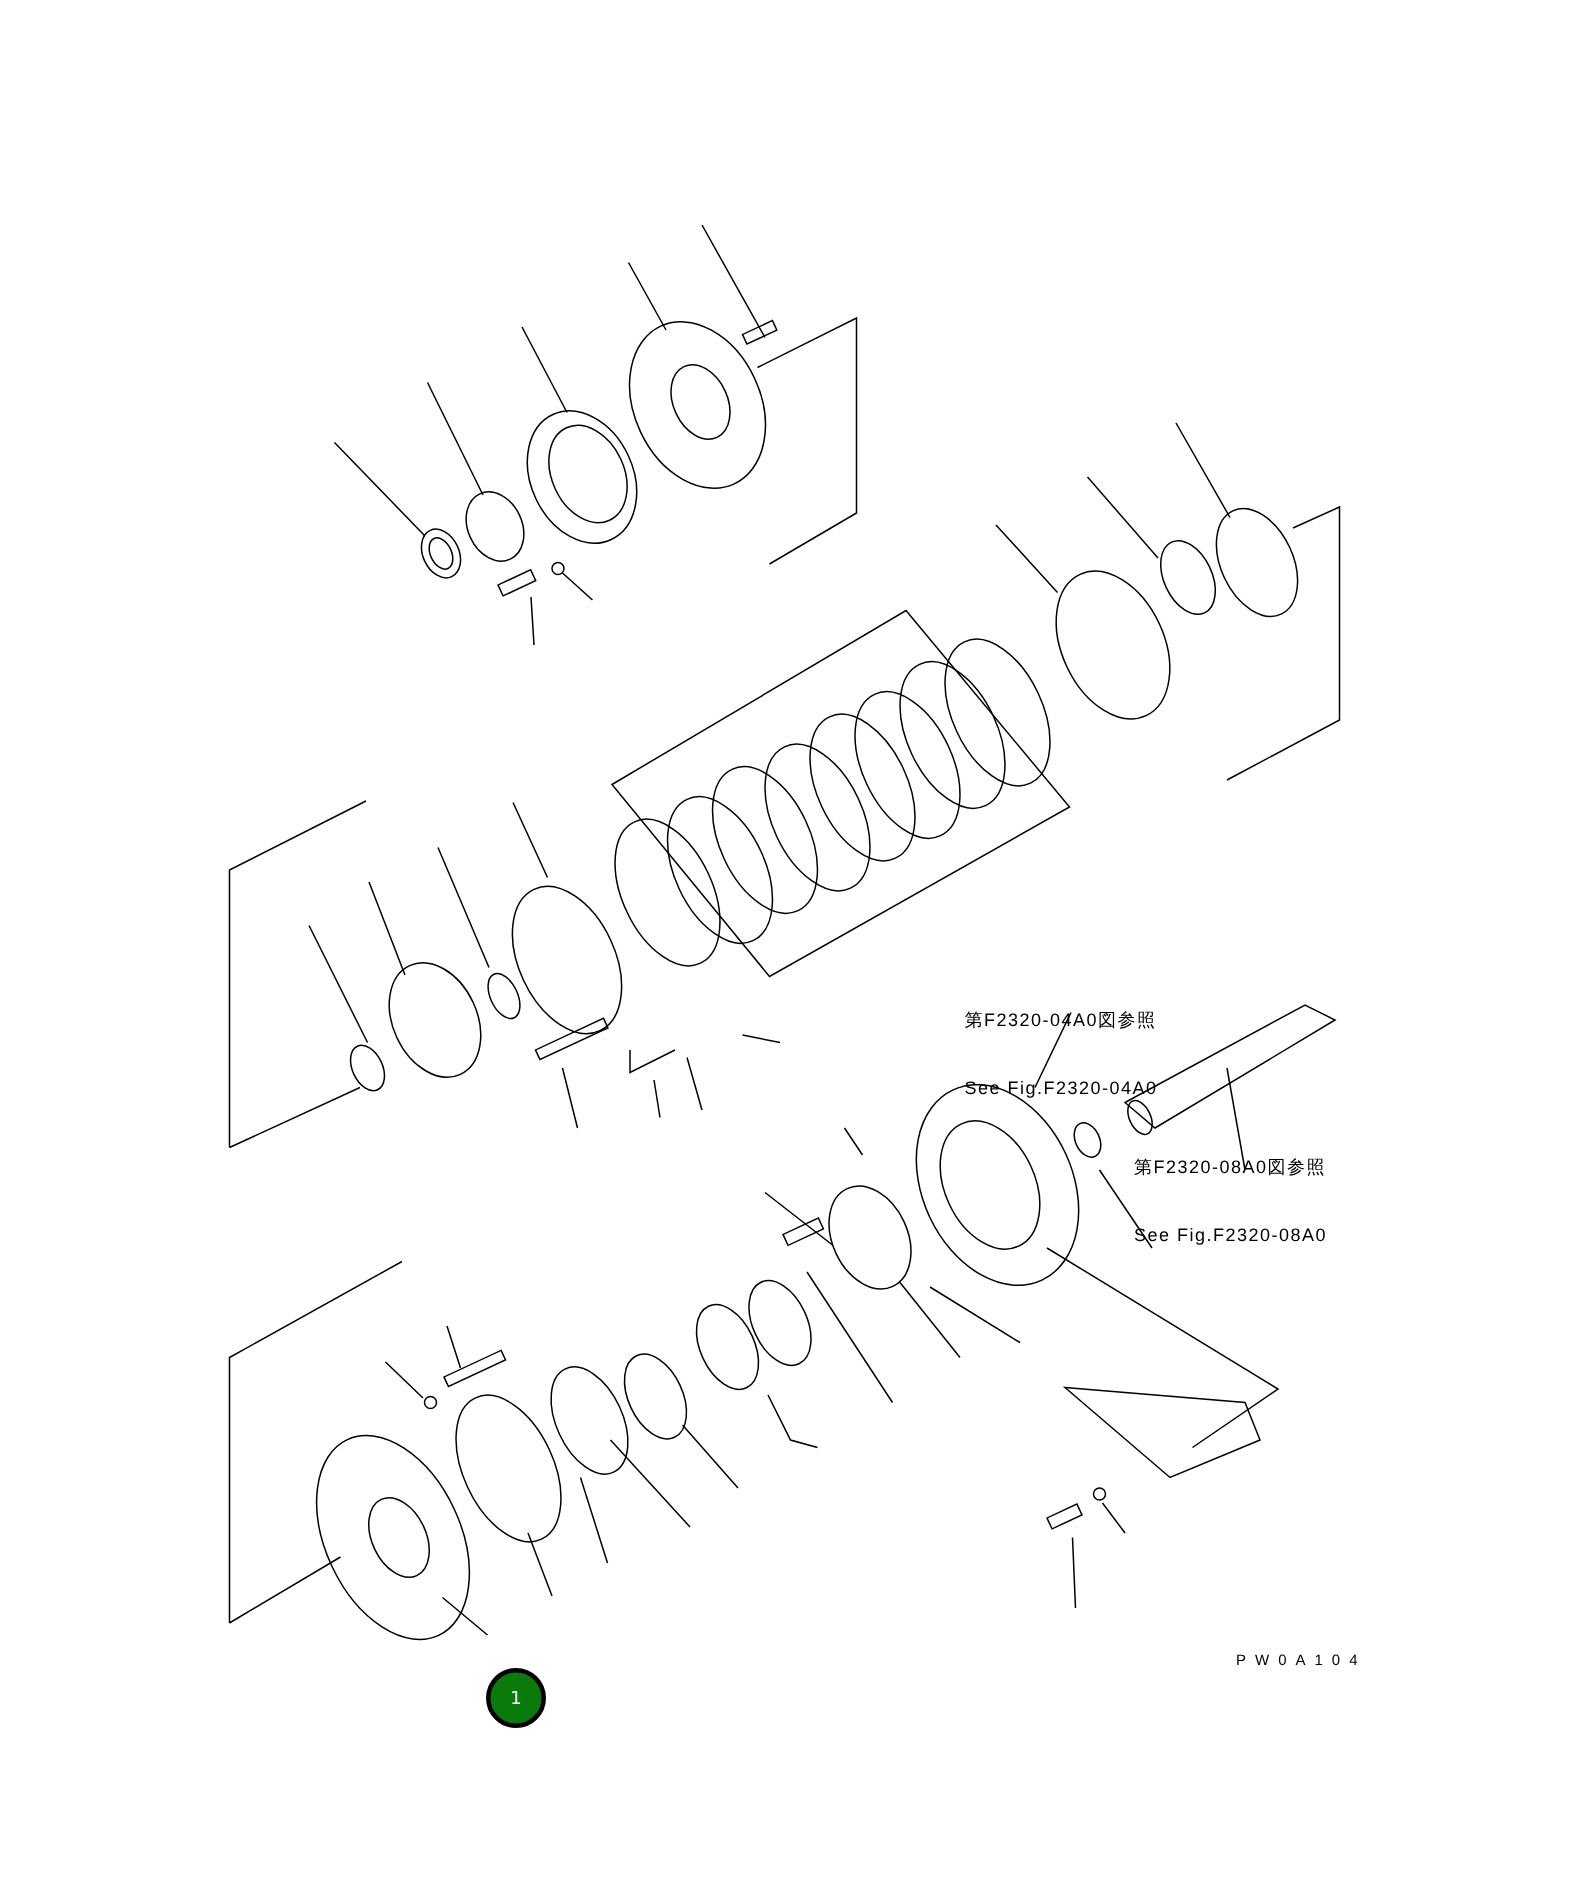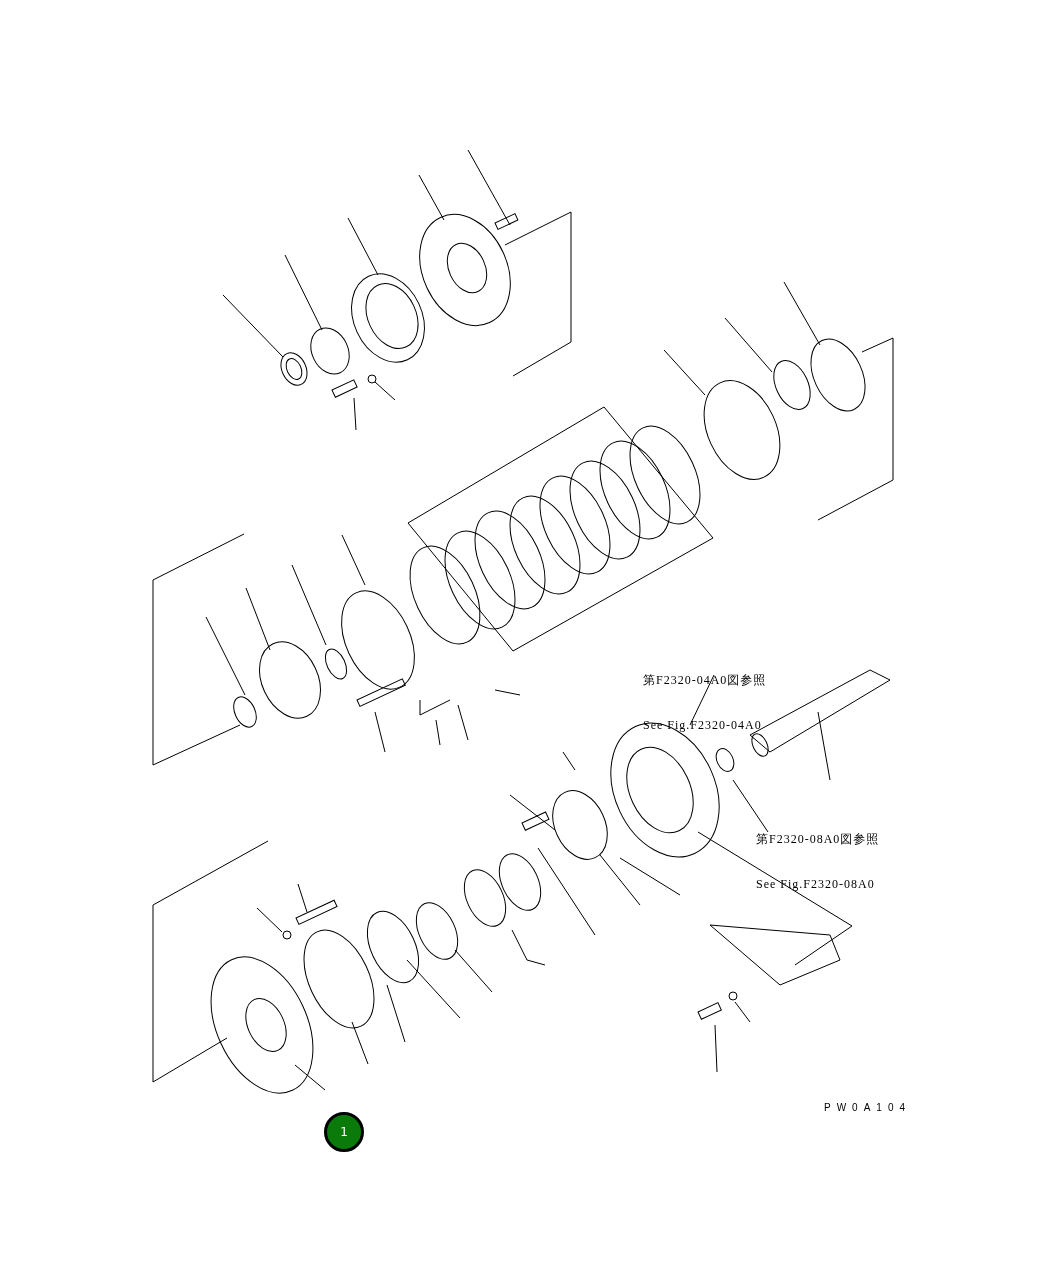--- a/index.html
+++ b/index.html
@@ -1,19 +1,19 @@
 <!DOCTYPE html>
 <html><head>
 <meta charset="utf-8">
 <style>
   html, body { margin: 0; padding: 0; background: #ffffff; }
   body { width: 1057px; height: 1264px; position: relative; overflow: hidden;
          font-family: "DejaVu Sans Mono", monospace; }
   svg.drawing { position: absolute; left: 0; top: 0; }
-  .ref { position: absolute; font-family: Liberation Serif, serif;
+  .ref { position: absolute; font-family: Liberation Sans, sans-serif;
          font-size: 12px; line-height: 15px; color: #000; letter-spacing: 1px; white-space: pre; }
   .code { position: absolute; left: 824px; top: 1102px; font-size: 10px;
           letter-spacing: 6px; color: #000; font-family: Liberation Sans, sans-serif; }
   .badge { position: absolute; left: 324px; top: 1112px; width: 34px; height: 34px;
            border-radius: 50%; background: #0a7a0a; border: 3px solid #000;
            color: #fff; font-family: "DejaVu Sans", sans-serif; font-size: 12px;
            display: flex; align-items: center; justify-content: center; cursor: pointer; }
 </style>
 </head>
 <body>
@@ -90,20 +90,20 @@
     <circle cx="733" cy="996" r="4"></circle>
     <path d="M257 908 L282 932 M298 884 L307 912 M295 1065 L325 1090 M352 1022 L368 1064 M387 985 L405 1042 M407 960 L460 1018 M455 950 L492 992 M512 930 L527 960 L545 965 M735 1002 L750 1022 M715 1025 L717 1072"></path>
   </g>
 </svg>
 
 <div class="ref" style="left:643px; top:643px;">
   <div>第F2320-04A0図参照</div>
   <div>See Fig.F2320-04A0</div>
 </div>
 
-<div class="ref" style="left:756px; top:802px;">
+<div class="ref" style="left:756px; top:741px;">
   <div>第F2320-08A0図参照</div>
   <div>See Fig.F2320-08A0</div>
 </div>
 
 <div class="code">PW0A104</div>
 
 <div class="badge">1</div>
 
 </body></html>

